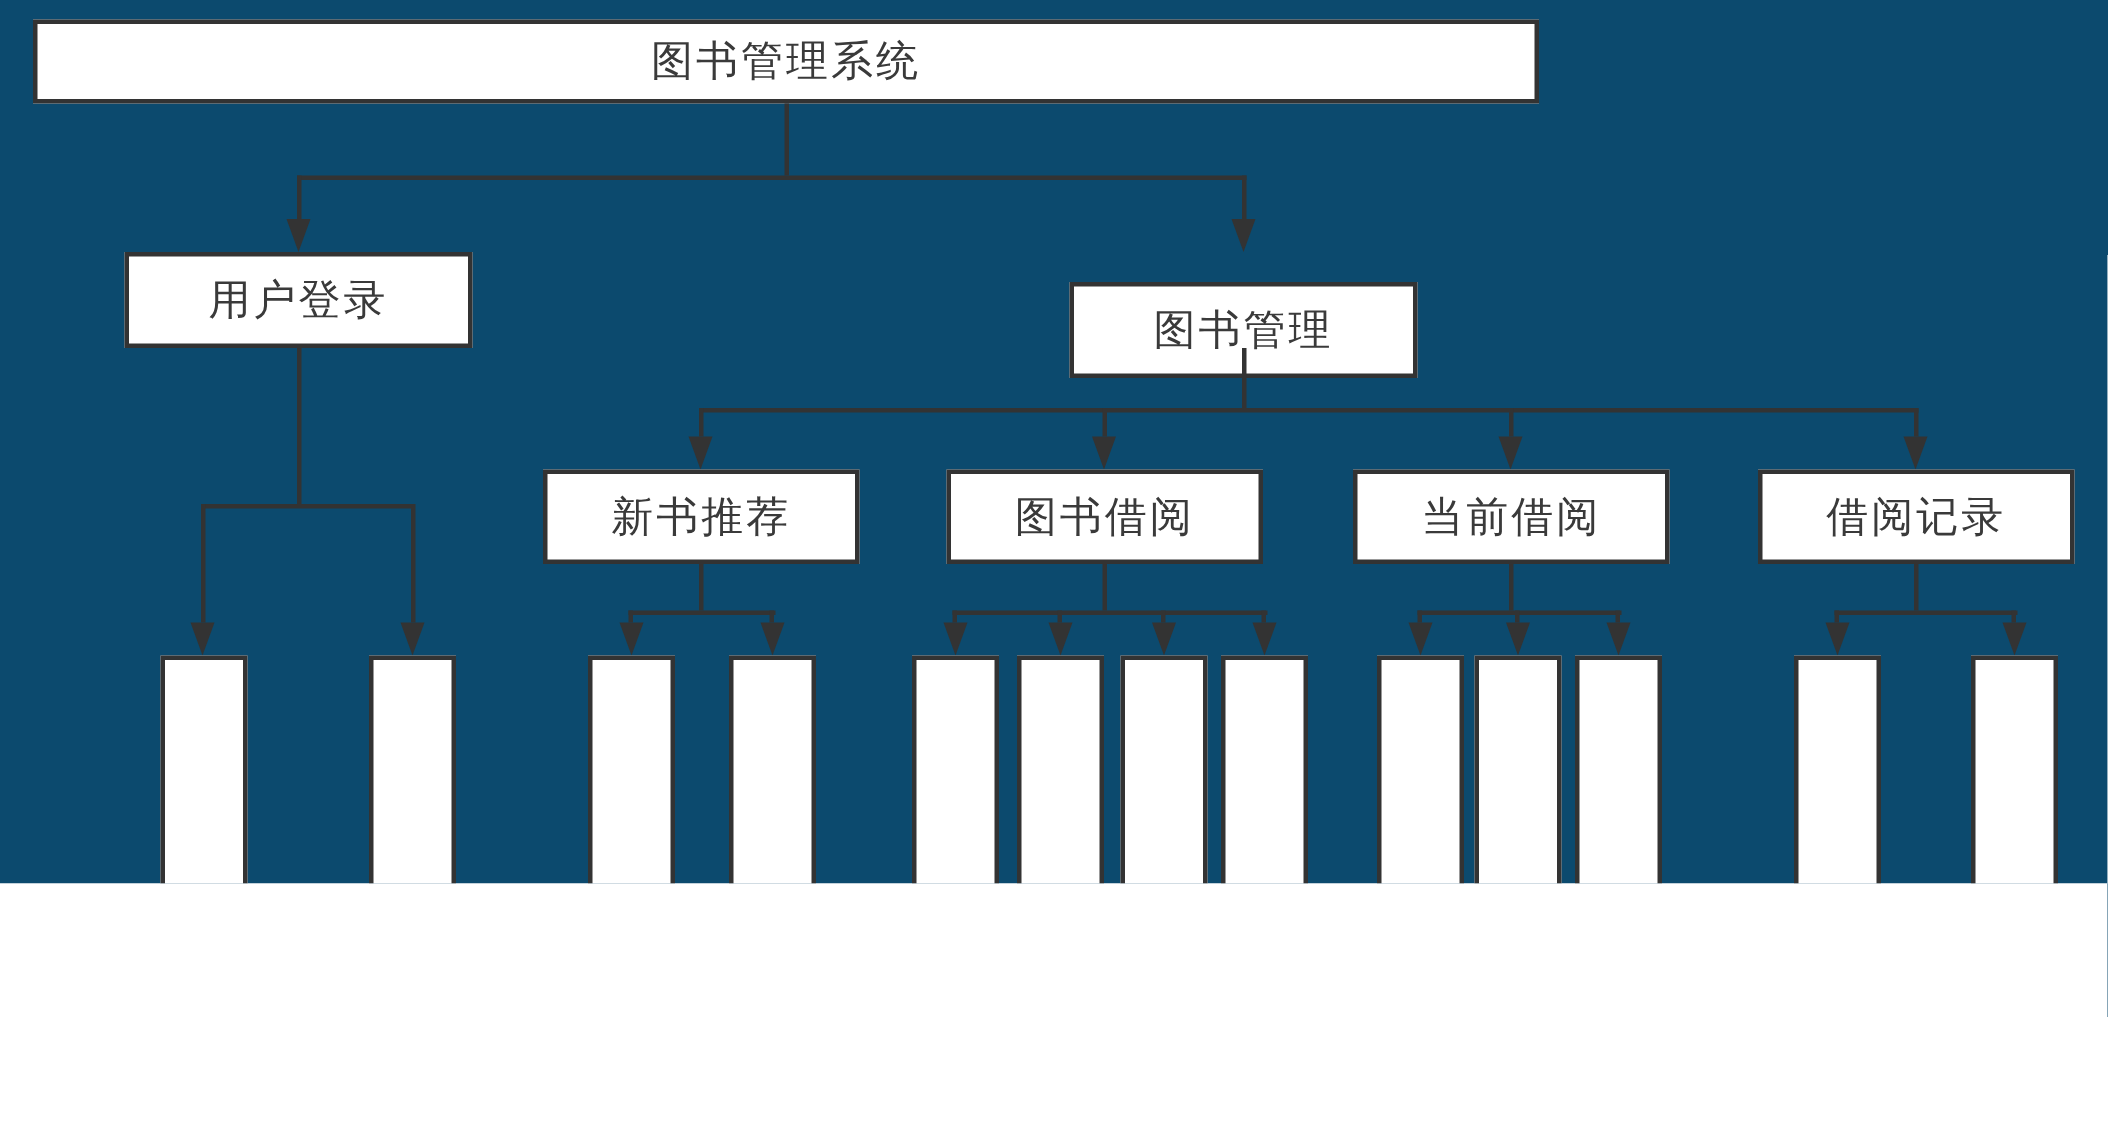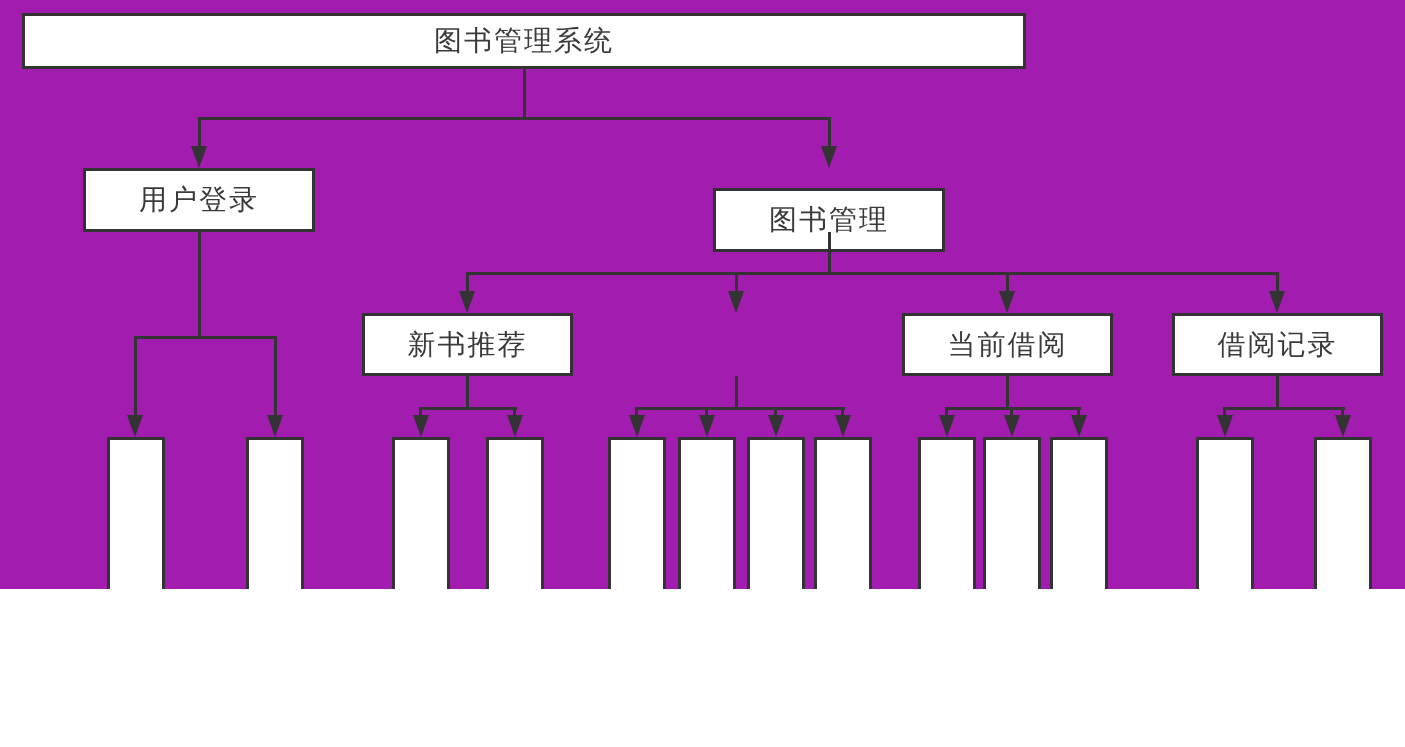--- a/index.html
+++ b/index.html
@@ -1,18 +1,18 @@
 <!DOCTYPE html>
 <html><head>
 <meta charset="utf-8">
 <style>
   html,body { margin:0; padding:0; background:#fff; }
   .canvas {
     position:relative; width:1405px; height:589px;
-    background:#a21caf; overflow:hidden;
+    background:#0c4a6e; overflow:hidden;
     font-family:"Liberation Sans", sans-serif;
     text-align:right;
   }
   .node {
     position:absolute; box-sizing:border-box;
     border:3px solid #333; background:#fff;
     display:flex; align-items:center; justify-content:center;
     color:#3a3a3a; font-size:28px; letter-spacing:2px;
     white-space:nowrap;
   }
@@ -64,20 +64,21 @@
   <div class="vline" style="left:466px; top:272px; width:3px; height:19px;"></div>
   <div class="tri" style="left:459px; top:291px;"></div>
   <div class="vline" style="left:735px; top:272px; width:3px; height:19px;"></div>
   <div class="tri" style="left:728px; top:291px;"></div>
   <div class="vline" style="left:1006px; top:272px; width:3px; height:19px;"></div>
   <div class="tri" style="left:999px; top:291px;"></div>
   <div class="vline" style="left:1276px; top:272px; width:3px; height:19px;"></div>
   <div class="tri" style="left:1269px; top:291px;"></div>
 
   <div class="node" style="left:362px; top:313px; width:211px; height:63px;">新书推荐</div>
+  <div class="node" style="left:631px; top:313px; width:211px; height:63px;">图书借阅</div>
   <div class="node" style="left:902px; top:313px; width:211px; height:63px;">当前借阅</div>
   <div class="node" style="left:1172px; top:313px; width:211px; height:63px;">借阅记录</div>
 
   <div class="vline" style="left:466px; top:376px; width:3px; height:31px;"></div>
   <div class="hline" style="left:419px; top:407px; width:98px; height:3px;"></div>
   <div class="vline" style="left:419px; top:407px; width:3px; height:8px;"></div>
   <div class="tri" style="left:413px; top:415px;"></div>
   <div class="vline" style="left:513px; top:407px; width:3px; height:8px;"></div>
   <div class="tri" style="left:507px; top:415px;"></div>
 

